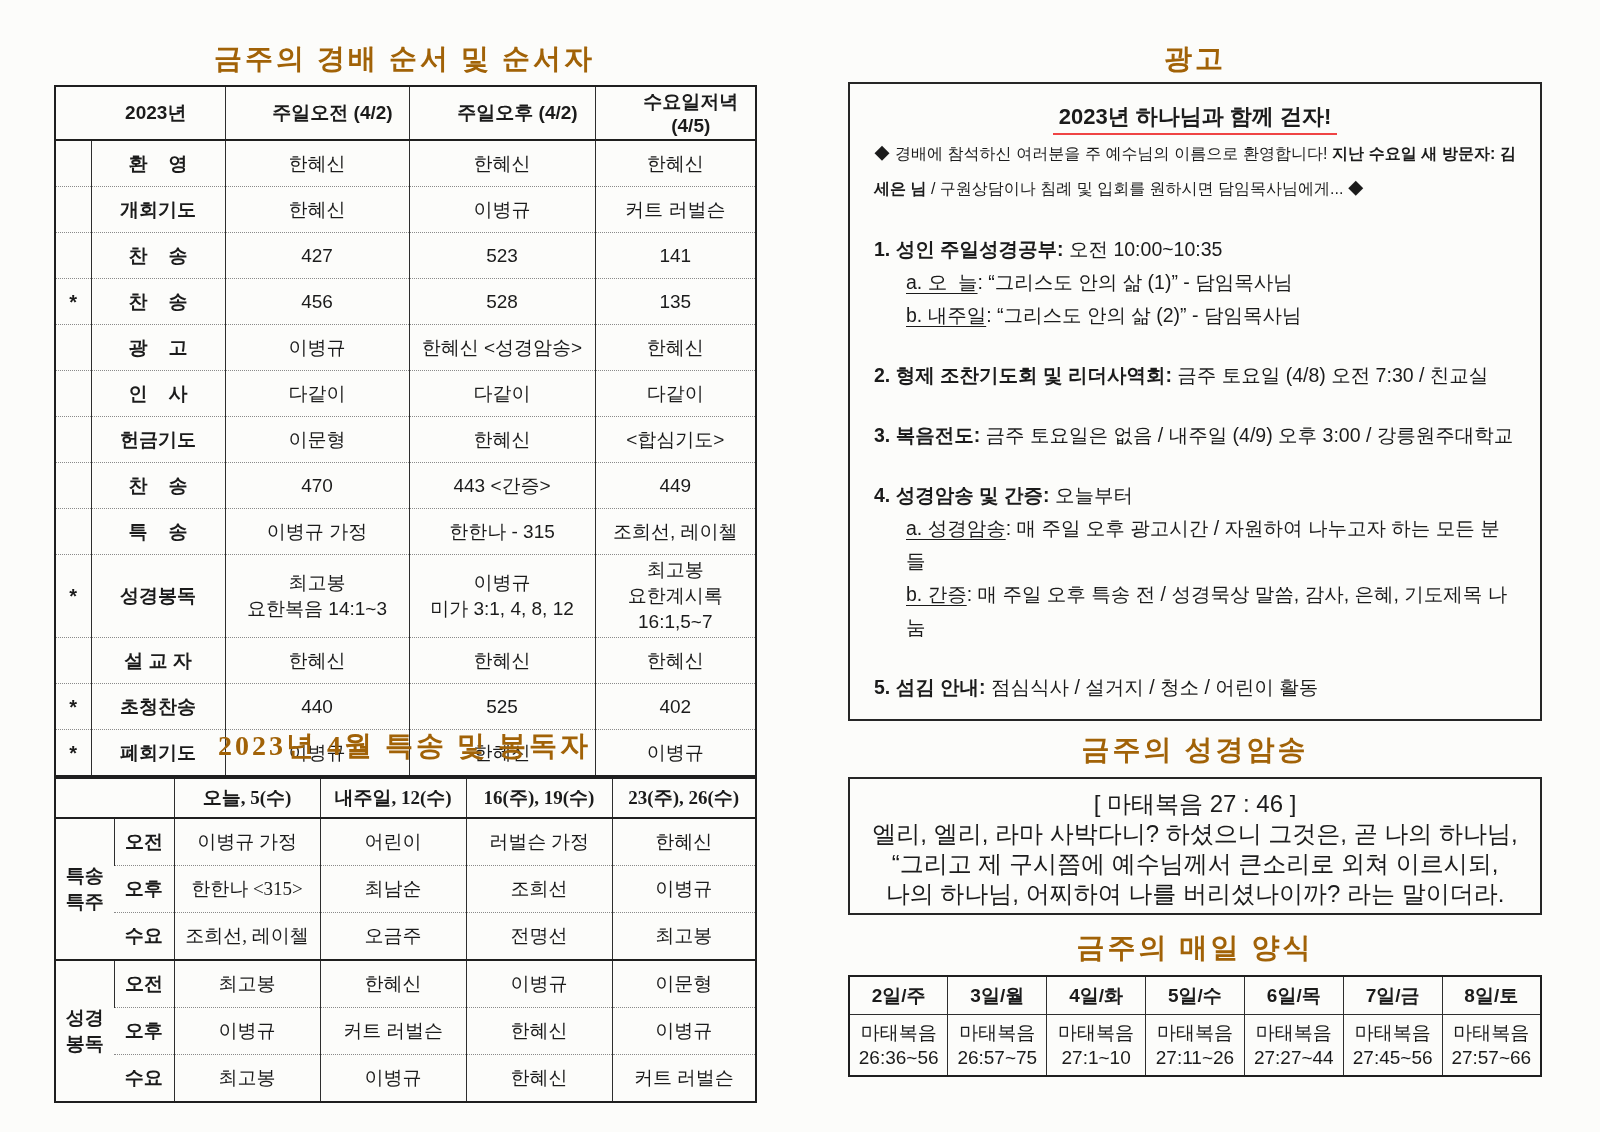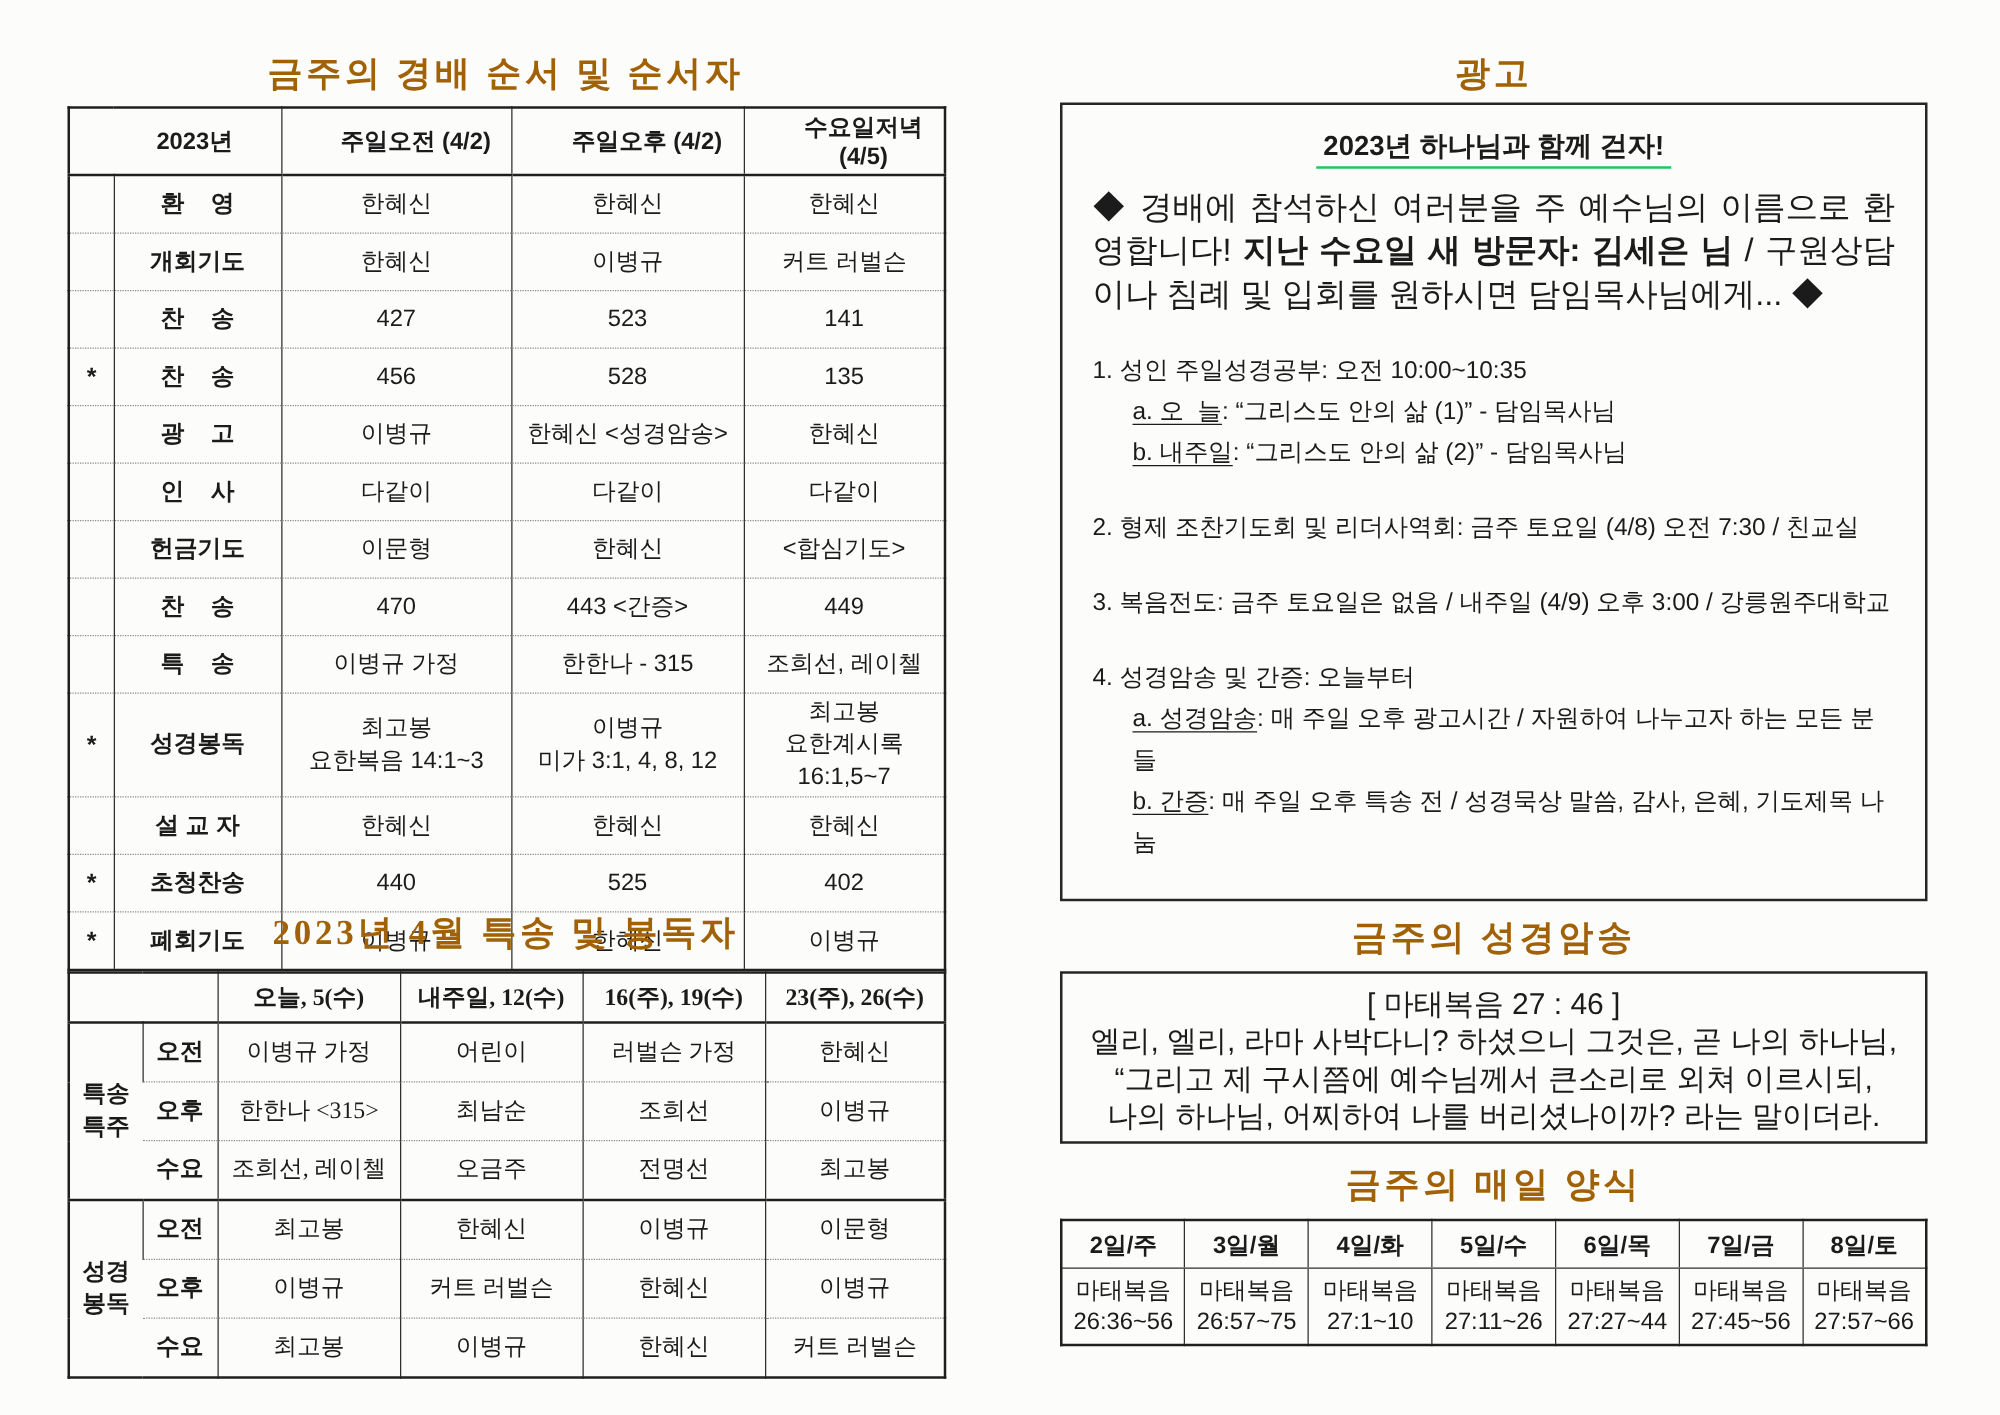--- a/index.html
+++ b/index.html
@@ -43,25 +43,25 @@
   .t3{left:848px; top:975px; width:694px;border-radius:29px;}
   .t3 th{height:33px; border-bottom:1px solid #2e2e2e;}
   .t3 td{height:56px; line-height:25px;}
   
   .ann-box{
     position:absolute; left:848px; top:82px; width:694px; height:639px;
     border:2px solid #262626; box-sizing:border-box; padding:14px 24px 10px 24px;
     overflow:hidden;
   }
   .headline{text-align:center; font-size:22px; font-weight:700; margin-top:4px;}
-  .headline .hl-inner{border-bottom:2px solid #22c55e; padding:0 6px 4px 6px;}
-  .welcome{font-size:26px; line-height:35px; text-align:justify; margin-top:16px; white-space:pre-wrap;}
+  .headline .hl-inner{border-bottom:2px solid #ef4444; padding:0 6px 4px 6px;}
+  .welcome{font-size:16px; line-height:35px; text-align:justify; margin-top:4px; white-space:pre-wrap;}
   .welcome .b{font-weight:700;}
   .ann-item{font-size:19.5px; line-height:33px; margin-top:27px;}
-  .ann-head{font-weight:400;margin-top:33px;}
+  .ann-head{font-weight:700;margin-top:33px;}
   .ann-sub{padding-left:32px; white-space:pre-wrap;}
   .u{text-decoration:underline; text-underline-offset:4px;}
   
   .mem-box{
     position:absolute; left:848px; top:777px; width:694px; height:138px;
     border:2px solid #262626; box-sizing:border-box; text-align:center;
     padding-top:10px; font-size:24px; line-height:30px;
   }
   .mem-ref{font-weight:400;}
 </style>

